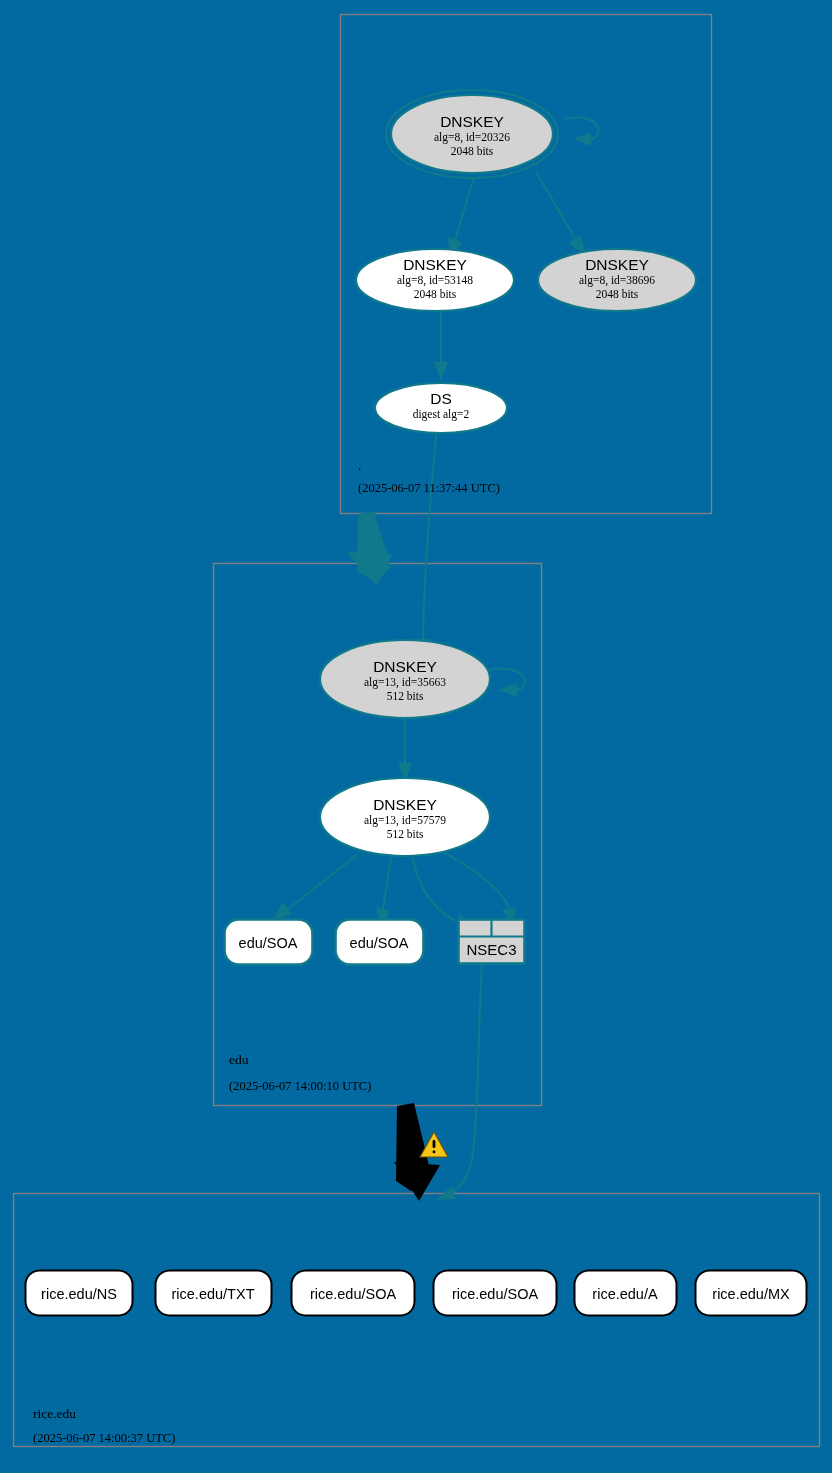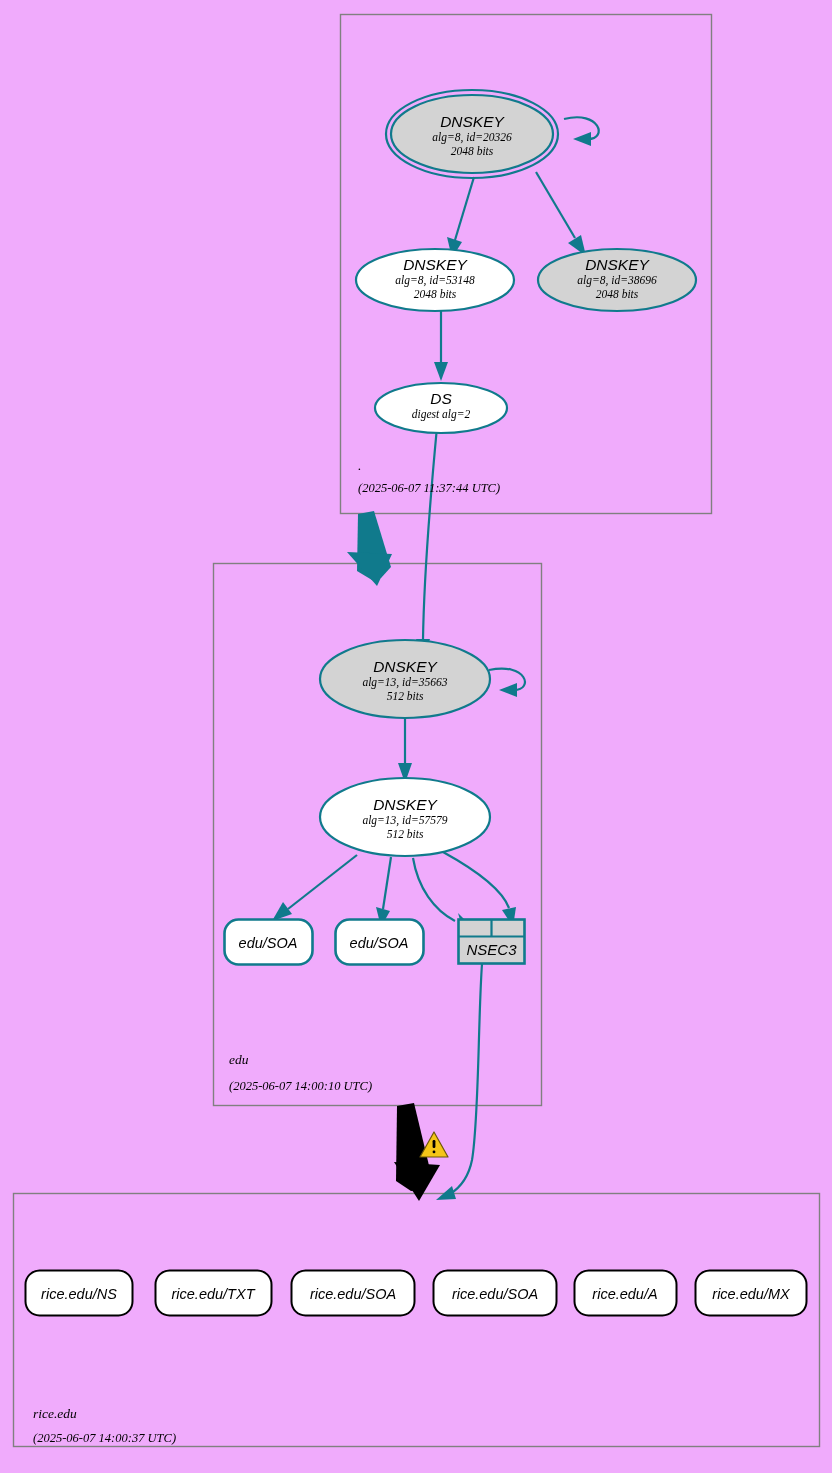--- a/index.html
+++ b/index.html
@@ -7,23 +7,22 @@
     padding: 0;
     background: #ffffff;
   }
   body {
     font-family: "Liberation Sans", sans-serif;
   }
   #canvas {
     position: relative;
     width: 832px;
     height: 1473px;
-    background: #f0abfc;
+    background: #0369a1;
     overflow: hidden;
-    font-style: italic;
   }
   #graph {
     position: absolute;
     left: 0;
     top: 0;
     width: 832px;
     height: 1473px;
   }
   .zone-border {
     fill: none;

